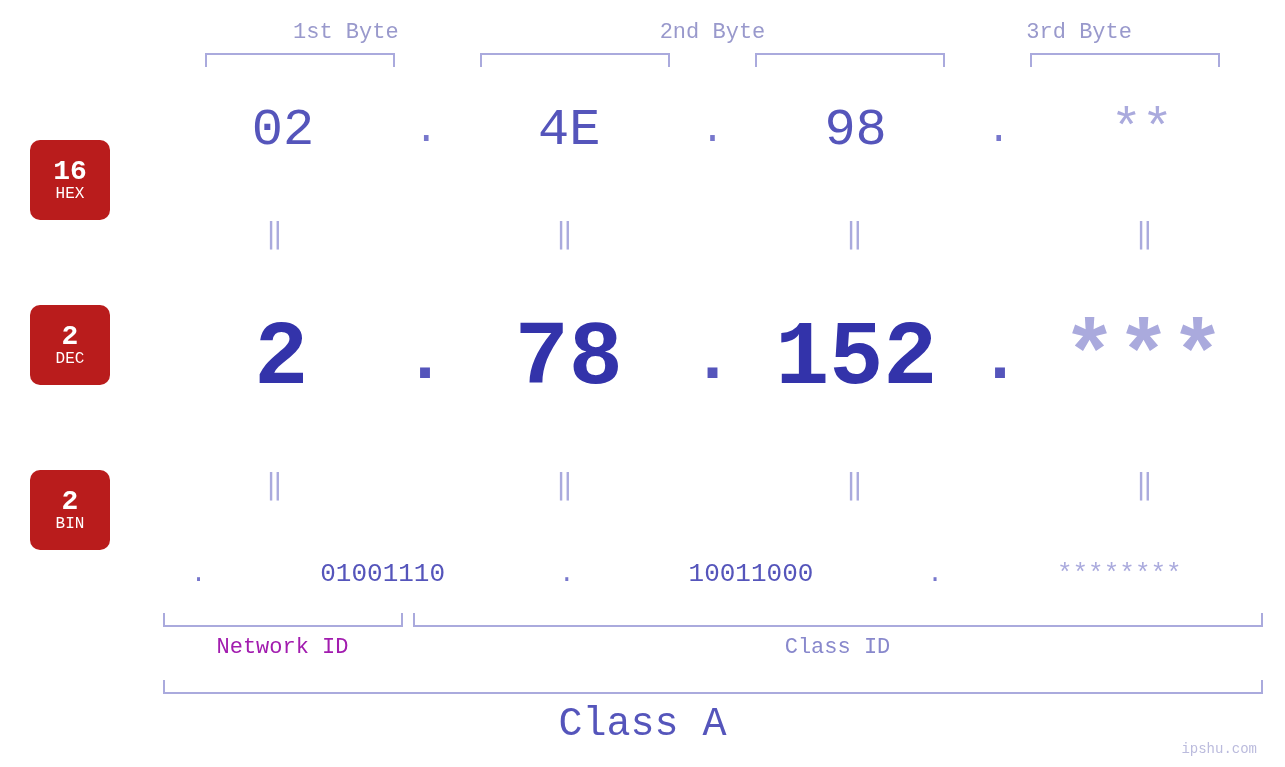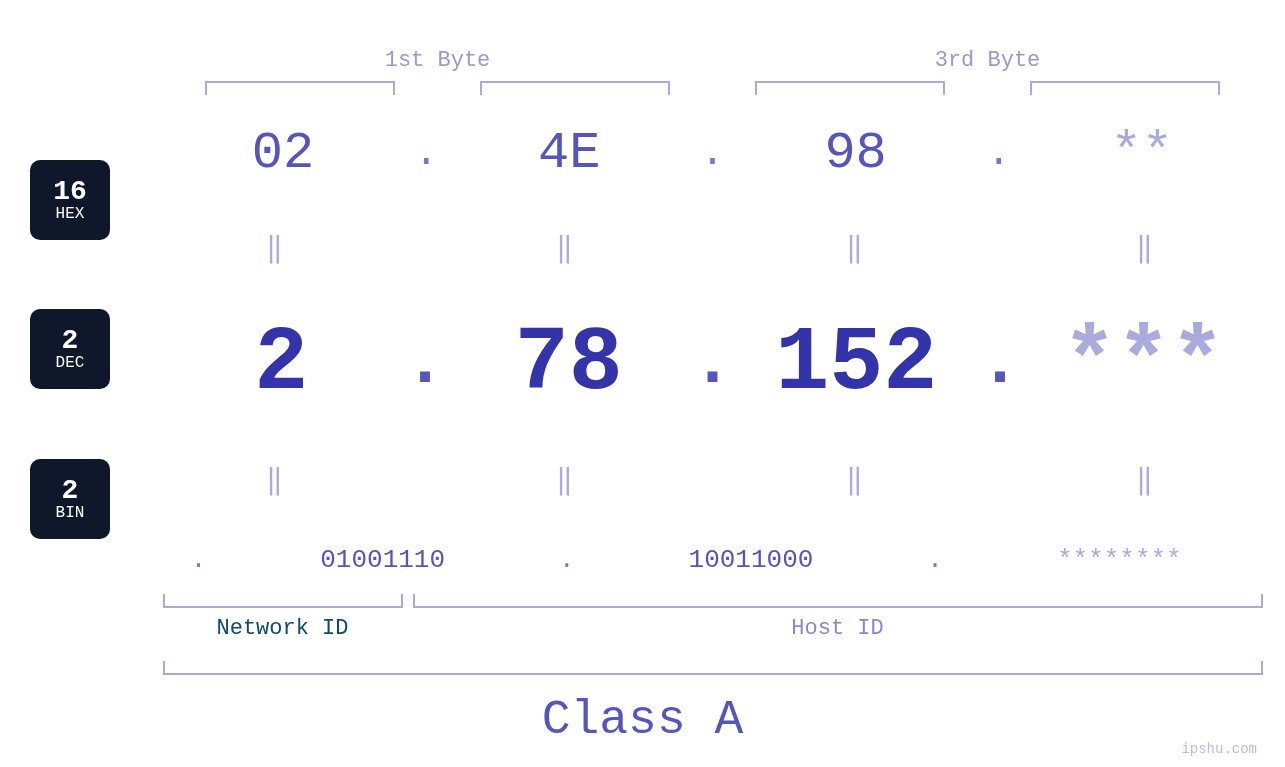--- a/index.html
+++ b/index.html
@@ -23,21 +23,20 @@
       padding: 20px 0;
     }
 
     
     .byte-headers {
       display: flex;
       margin-left: 140px;
       width: 1100px;
       justify-content: space-around;
       margin-bottom: 8px;
-      margin-top: 28px;
     }
 
     .byte-header {
       width: 220px;
       text-align: center;
       color: #9999cc;
       font-size: 22px;
       font-family: 'Courier New', Courier, monospace;
     }
 
@@ -72,21 +71,21 @@
       flex-direction: column;
       align-items: center;
       justify-content: space-around;
       padding: 10px 0;
       flex-shrink: 0;
     }
 
     .label-box {
       width: 80px;
       height: 80px;
-      background: #0f172a;
+      background: #b91c1c;
       border-radius: 10px;
       display: flex;
       flex-direction: column;
       align-items: center;
       justify-content: center;
       color: #fff;
     }
 
     .label-box .num {
       font-size: 28px;
@@ -204,21 +203,21 @@
 
     .bottom-labels {
       display: flex;
       width: 100%;
       margin-top: 8px;
     }
 
     .net-label {
       width: 240px;
       text-align: center;
-      color: #0c4a6e;
+      color: #a21caf;
       font-size: 22px;
       font-family: 'Courier New', Courier, monospace;
     }
 
     .host-label {
       flex: 1;
       text-align: center;
       color: #8888cc;
       font-size: 22px;
       font-family: 'Courier New', Courier, monospace;
@@ -232,23 +231,23 @@
       margin-top: 20px;
       height: 14px;
       border-bottom: 2px solid #aaaadd;
       border-left: 2px solid #aaaadd;
       border-right: 2px solid #aaaadd;
     }
 
     .class-label-row {
       width: 1285px;
       text-align: center;
-      margin-top: 18px;
+      margin-top: 8px;
       color: #5555bb;
-      font-size: 48px;
+      font-size: 40px;
       font-family: 'Courier New', Courier, monospace;
     }
 
     .watermark {
       position: absolute;
       bottom: 10px;
       right: 28px;
       color: #bbbbdd;
       font-size: 14px;
       font-family: 'Courier New', Courier, monospace;
@@ -258,20 +257,21 @@
       color: #aaaadd;
     }
   </style>
 </head>
 <body>
 
 <div class="main-container">
 
   <div class="byte-headers">
     <div class="byte-header">1st Byte</div>
+    <div class="byte-header">2nd Byte</div>
     <div class="byte-header">3rd Byte</div>
   </div>
 
   <div class="bracket-row">
     <div class="bracket"></div>
     <div class="bracket"></div>
     <div class="bracket"></div>
     <div class="bracket"></div>
   </div>
 
@@ -368,21 +368,21 @@
     </div>
   </div>
 
   <div class="bottom-section">
     <div class="bottom-brackets">
       <div class="net-bracket"></div>
       <div class="host-bracket"></div>
     </div>
     <div class="bottom-labels">
       <div class="net-label">Network ID</div>
-      <div class="host-label">Host ID</div>
+      <div class="host-label">Class ID</div>
     </div>
   </div>
 
   <div class="big-bracket-row"></div>
 
   <div class="class-label-row">Class A</div>
 
   <div class="watermark">ipshu.com</div>
 
 </div>

